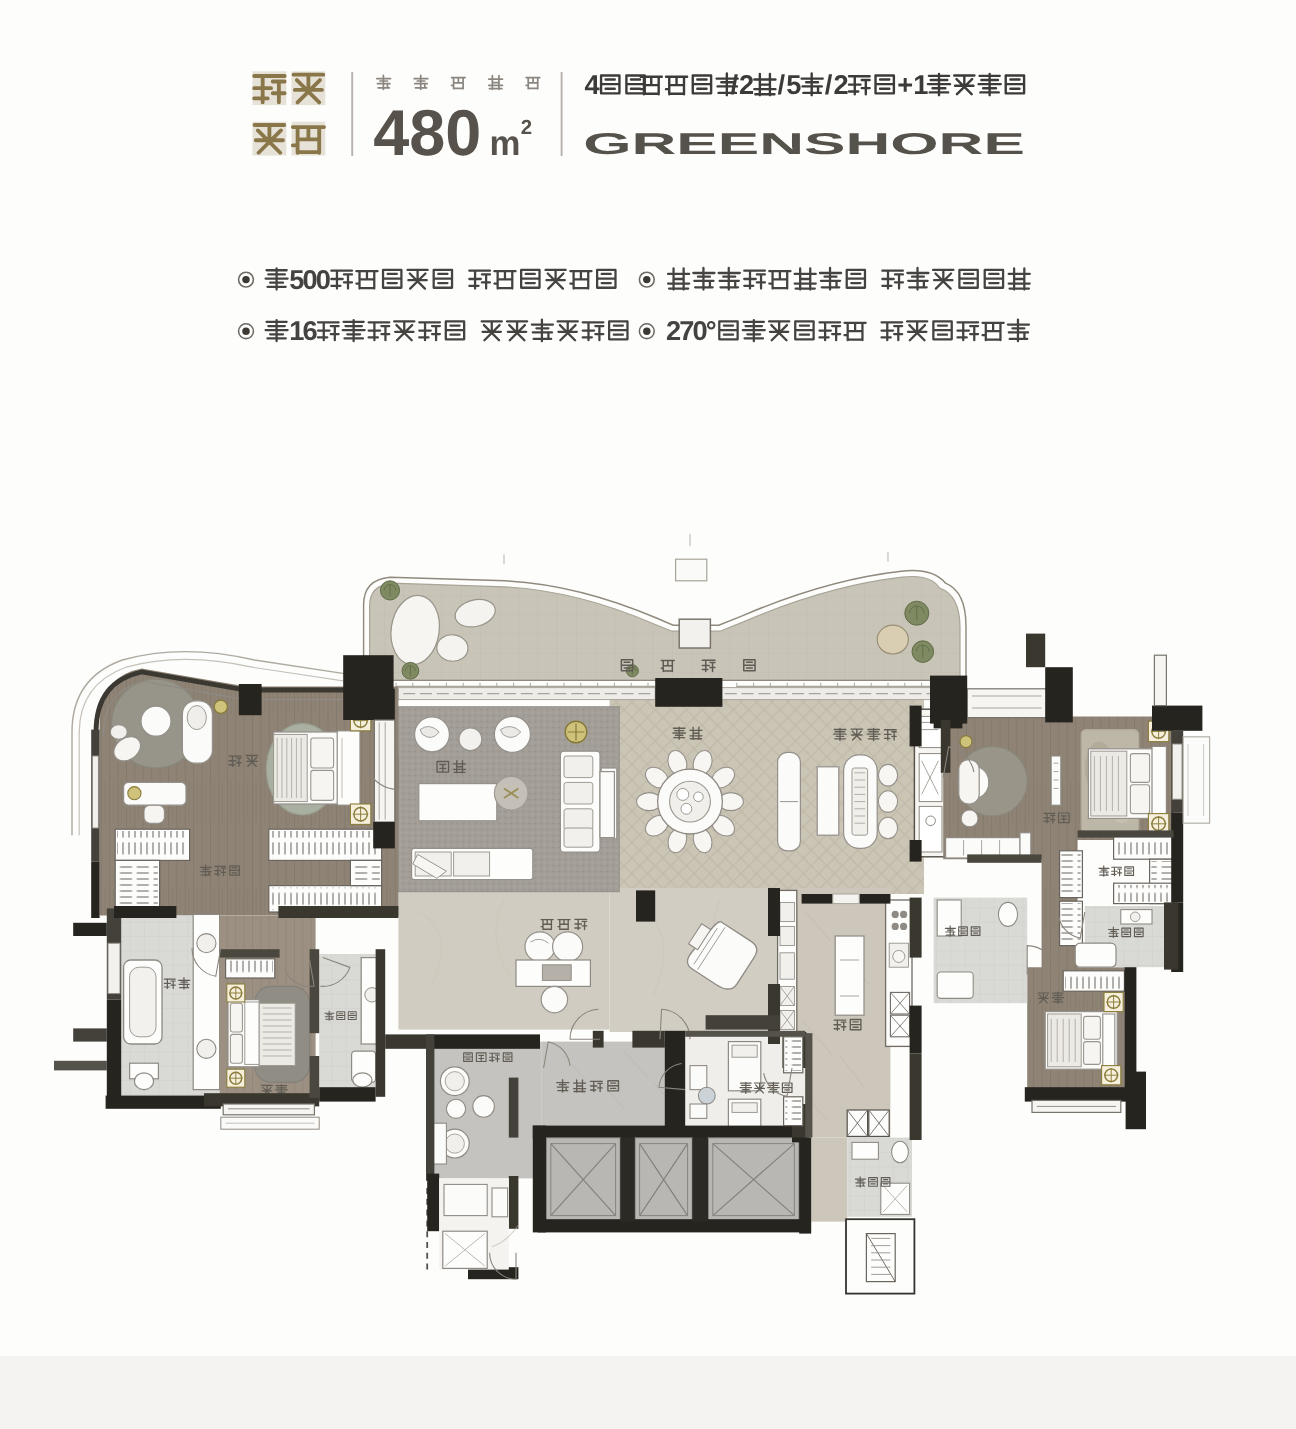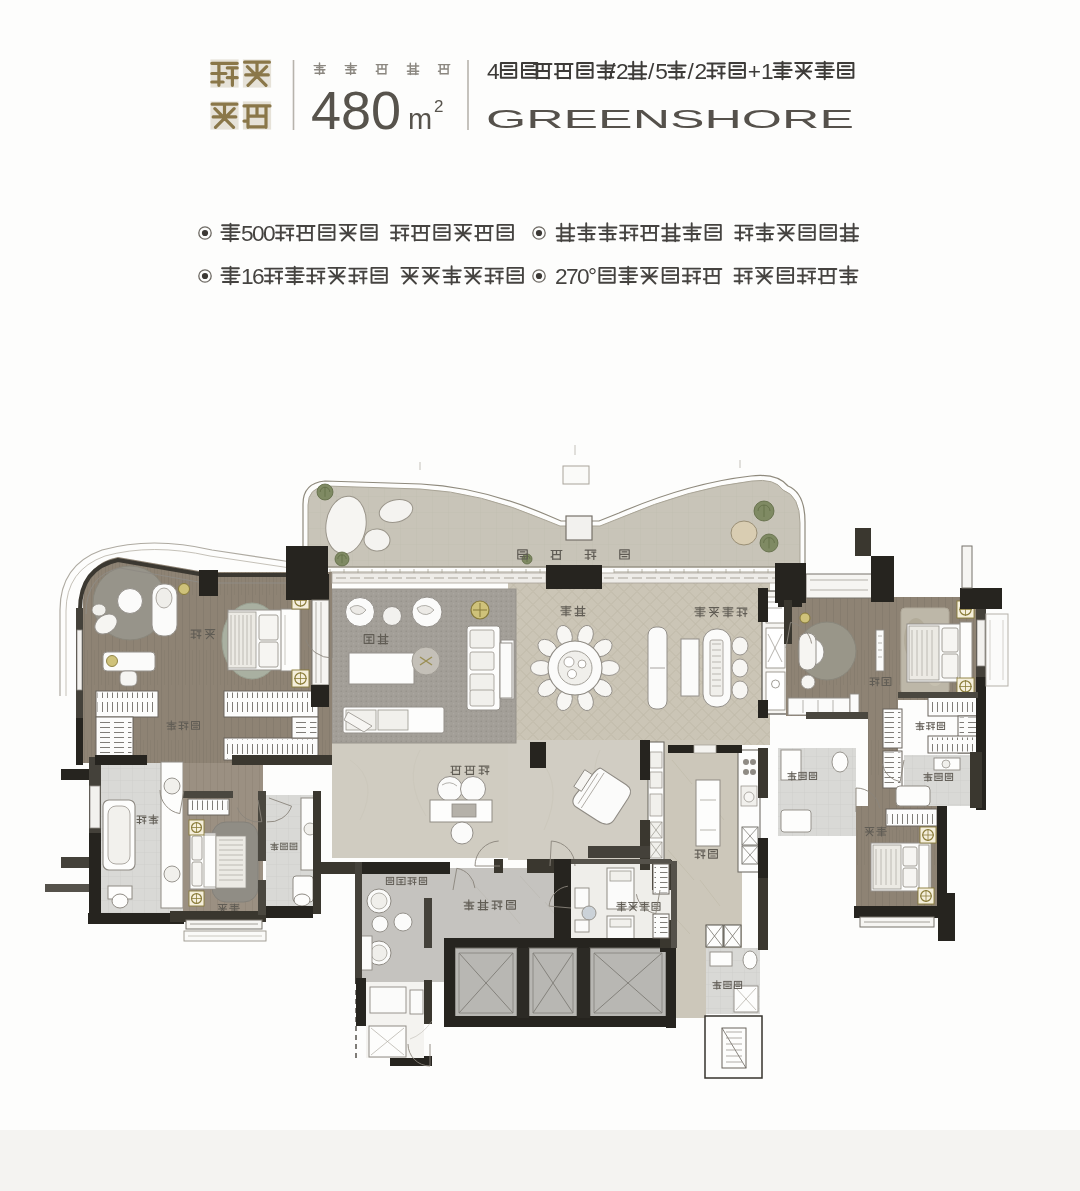--- a/index.html
+++ b/index.html
@@ -1,12 +1,12 @@
 <!DOCTYPE html>
-<html><head><meta charset="utf-8"><style>html,body{margin:0;padding:0;background:#fff;}*{box-sizing:border-box;}.page{position:relative;width:1080px;height:1191px;background:#e5e5e5;overflow:hidden;font-family:"Liberation Sans", sans-serif;}</style></head><body>
+<html><head><meta charset="utf-8"><style>html,body{margin:0;padding:0;background:#fff;}*{box-sizing:border-box;}.page{position:relative;width:1080px;height:1191px;background:#e5e5e5;overflow:hidden;font-family:"Liberation Sans", sans-serif;font-weight:bold;}</style></head><body>
 <div class="page">
 <svg width="1080" height="1191" viewBox="0 0 1080 1191">
 <defs>
 <pattern id="wood" width="7" height="90" patternUnits="userSpaceOnUse">
  <rect width="7" height="90" fill="#8e8374"></rect>
  <path d="M0,0V90" stroke="#7d7365" stroke-width="0.9"></path>
  <path d="M3.5,20V55" stroke="#857a6c" stroke-width="0.5"></path>
 </pattern>
 <pattern id="wood2" width="7" height="90" patternUnits="userSpaceOnUse">
  <rect width="7" height="90" fill="#9b9082"></rect>

